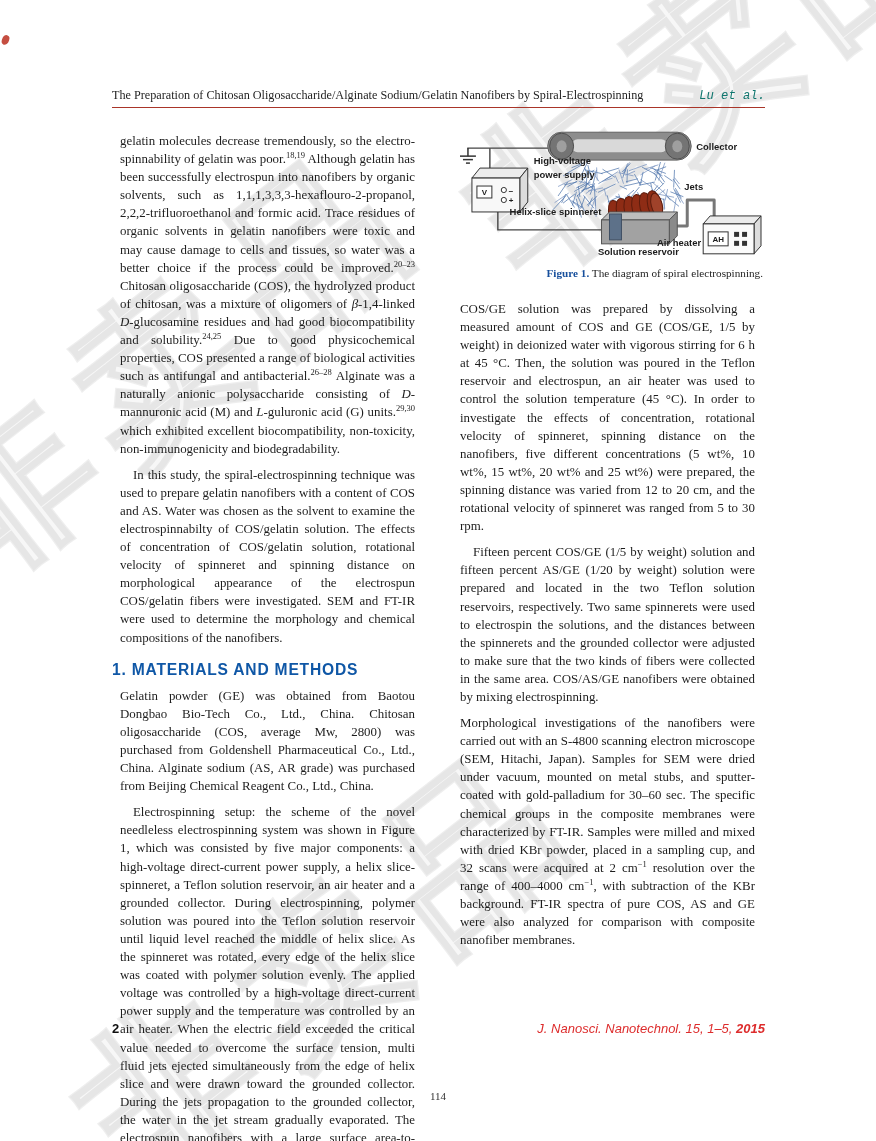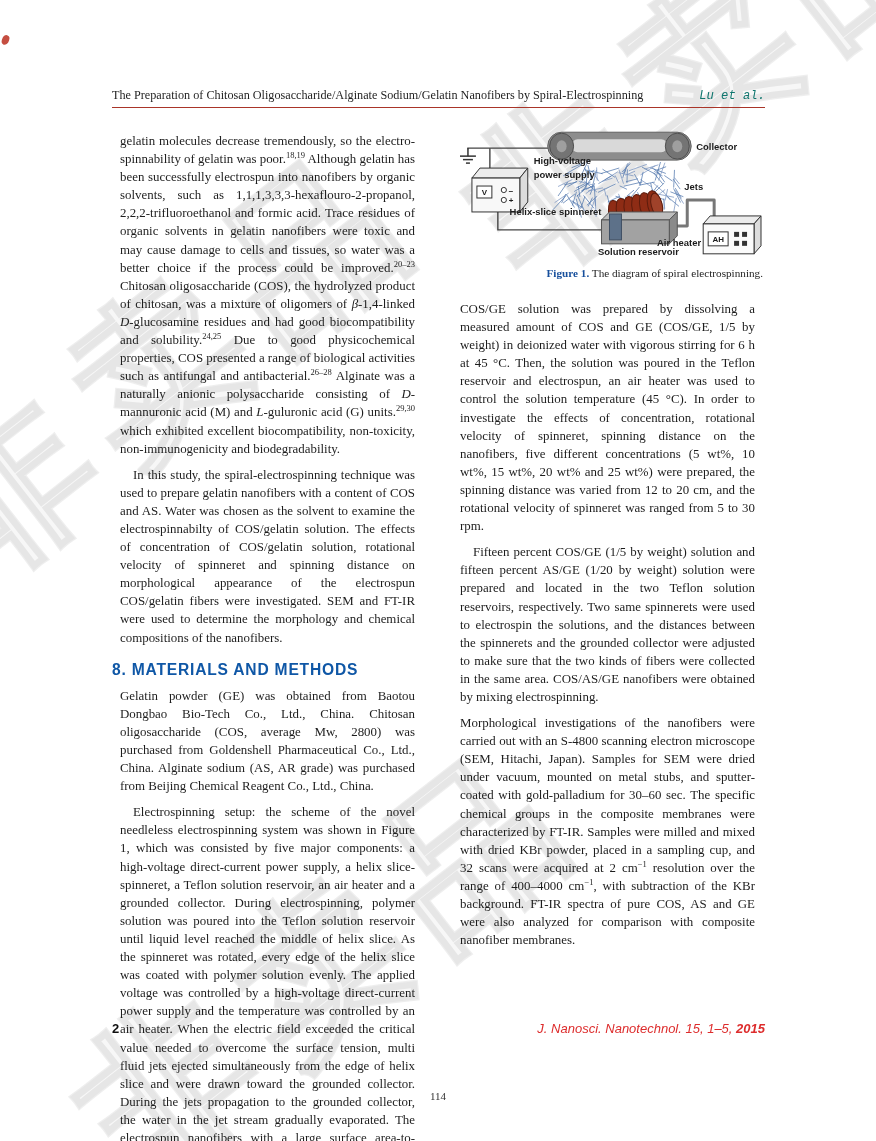--- a/index.html
+++ b/index.html
@@ -58,21 +58,21 @@
 
     <div class="running-head">
       <span class="rh-title">The Preparation of Chitosan Oligosaccharide/Alginate Sodium/Gelatin Nanofibers by Spiral-Electrospinning</span>
       <span class="rh-authors">Lu et al.</span>
     </div>
     <div class="head-rule"></div>
 
     <div class="col col-left">
         <p class="body">gelatin molecules decrease tremendously, so the electro-spinnability of gelatin was poor.<sup>18,19</sup> Although gelatin has been successfully electrospun into nanofibers by organic solvents, such as 1,1,1,3,3,3-hexaflouro-2-propanol, 2,2,2-trifluoroethanol and formic acid. Trace residues of organic solvents in gelatin nanofibers were toxic and may cause damage to cells and tissues, so water was a better choice if the process could be improved.<sup>20–23</sup> Chitosan oligosaccharide (COS), the hydrolyzed product of chitosan, was a mixture of oligomers of <i>β</i>-1,4-linked <i>D</i>-glucosamine residues and had good biocompatibility and solubility.<sup>24,25</sup> Due to good physicochemical properties, COS presented a range of biological activities such as antifungal and antibacterial.<sup>26–28</sup> Alginate was a naturally anionic polysaccharide consisting of <i>D</i>-mannuronic acid (M) and <i>L</i>-guluronic acid (G) units.<sup>29,30</sup> which exhibited excellent biocompatibility, non-toxicity, non-immunogenicity and biodegradability.</p>
         <p class="body ind">In this study, the spiral-electrospinning technique was used to prepare gelatin nanofibers with a content of COS and AS. Water was chosen as the solvent to examine the electrospinnabilty of COS/gelatin solution. The effects of concentration of COS/gelatin solution, rotational velocity of spinneret and spinning distance on morphological appearance of the electrospun COS/gelatin fibers were investigated. SEM and FT-IR were used to determine the morphology and chemical compositions of the nanofibers.</p>
-        <h2 class="sec">8. MATERIALS AND METHODS</h2>
+        <h2 class="sec">1. MATERIALS AND METHODS</h2>
         <p class="body">Gelatin powder (GE) was obtained from Baotou Dongbao Bio-Tech Co., Ltd., China. Chitosan oligosaccharide (COS, average Mw, 2800) was purchased from Goldenshell Pharmaceutical Co., Ltd., China. Alginate sodium (AS, AR grade) was purchased from Beijing Chemical Reagent Co., Ltd., China.</p>
         <p class="body ind">Electrospinning setup: the scheme of the novel needleless electrospinning system was shown in Figure 1, which was consisted by five major components: a high-voltage direct-current power supply, a helix slice-spinneret, a Teflon solution reservoir, an air heater and a grounded collector. During electrospinning, polymer solution was poured into the Teflon solution reservoir until liquid level reached the middle of helix slice. As the spinneret was rotated, every edge of the helix slice was coated with polymer solution evenly. The applied voltage was controlled by a high-voltage direct-current power supply and the temperature was controlled by an air heater. When the electric field exceeded the critical value needed to overcome the surface tension, multi fluid jets ejected simultaneously from the edge of helix slice and were drawn toward the grounded collector. During the jets propagation to the grounded collector, the water in the jet stream gradually evaporated. The electrospun nanofibers with a large surface area-to-volume ratio and a small pore size were</p>
       </div>
 
     <div class="col col-right">
       <div class="fig">
         <svg class="figsvg" viewBox="0 0 312 140" width="311" height="140">
 
           <g fill="none" stroke="#444" stroke-width="1.4">
             <polyline points="102,22 16,22 16,23"></polyline>

